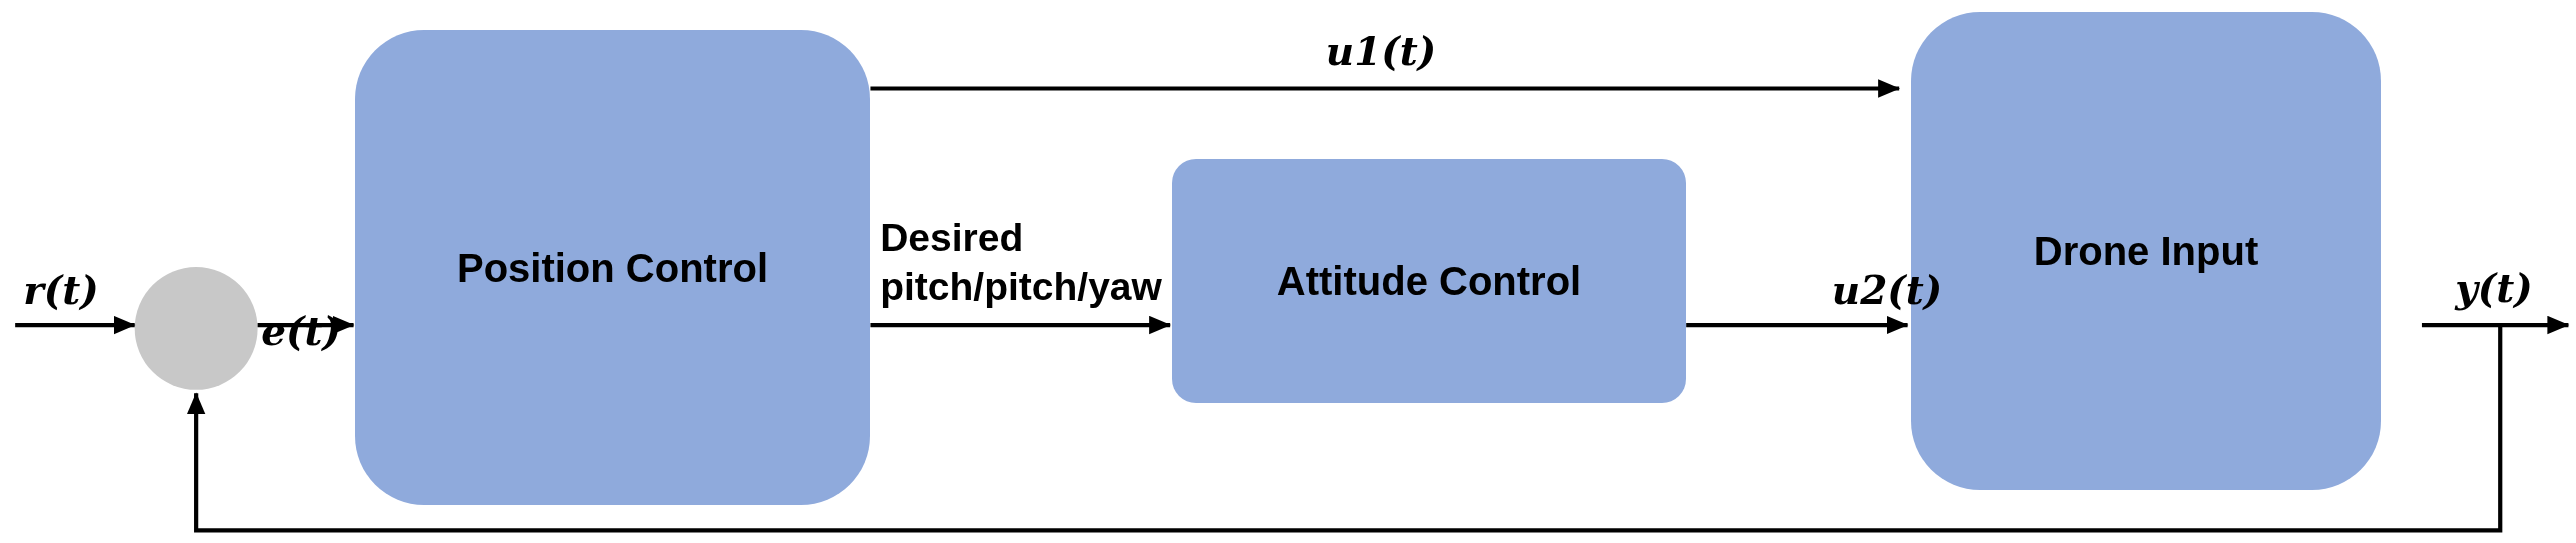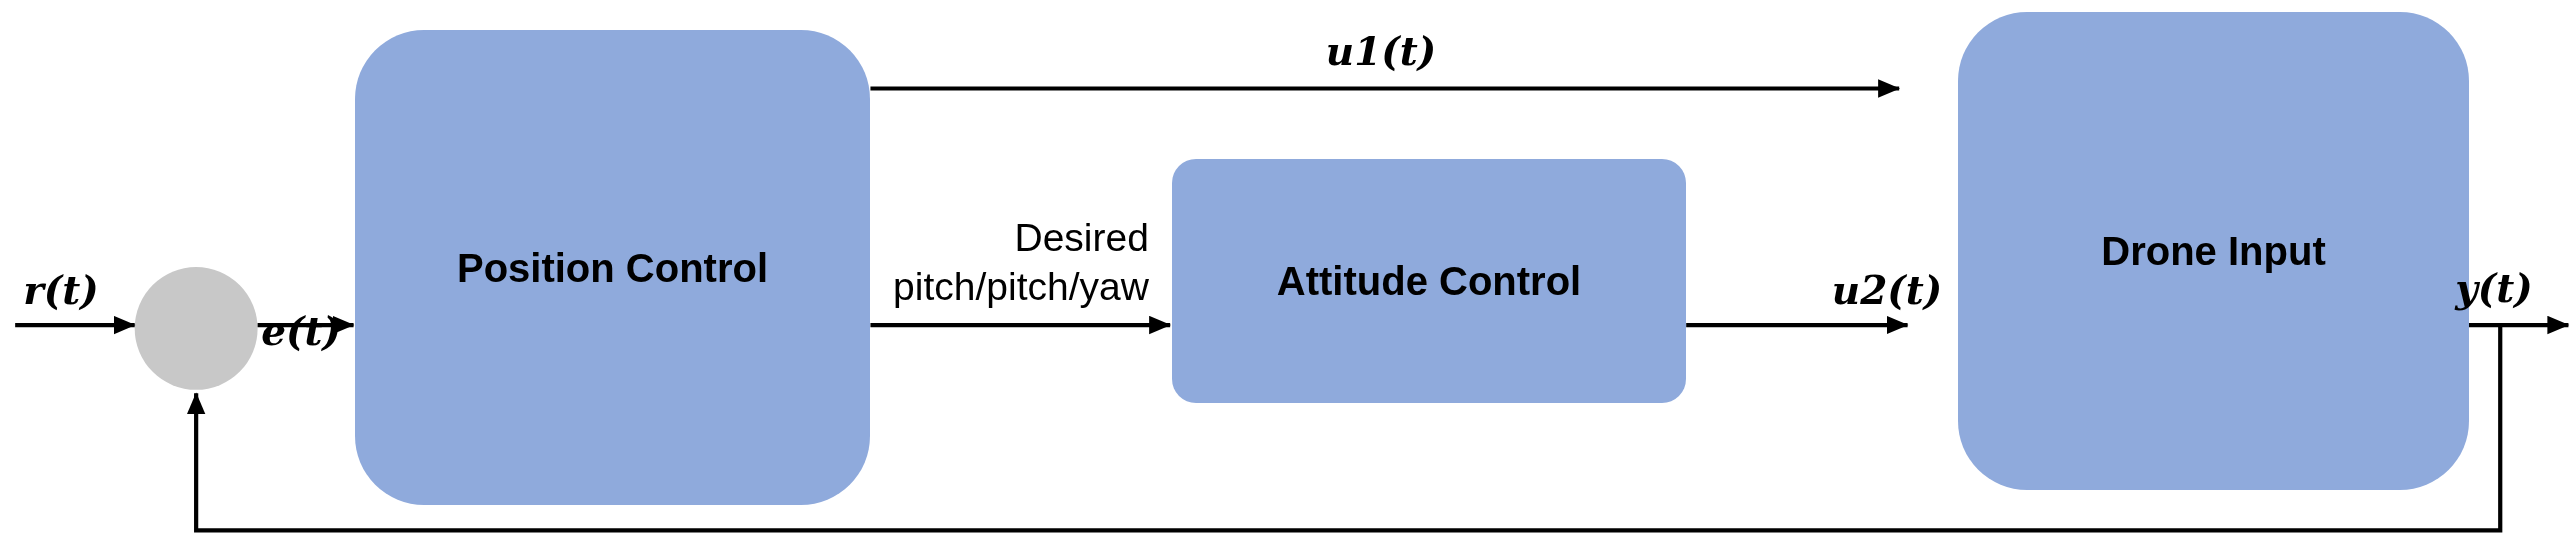--- a/index.html
+++ b/index.html
@@ -41,21 +41,21 @@
     flex-direction:column;
     align-items:center;
     justify-content:center;
     text-align:center;
     font-weight:bold;
     font-size:40px;
     line-height:1.45;
   }
   #block-position{left:355px;top:30px;width:515px;height:475px;border-radius:69px;}
   #block-attitude{left:1172px;top:159px;width:514px;height:244px;border-radius:24px;}
-  #block-drone{left:1911px;top:11.8px;width:511px;height:478px;border-radius:69px;margin-left:47px;}
+  #block-drone{left:1911px;top:11.8px;width:470px;height:478px;border-radius:69px;}
   .sig-label{
     position:absolute;
     transform:translateX(-50%);
     white-space:nowrap;
     color:var(--text-color);
     font-family:"DejaVu Serif","Liberation Serif",serif;
     font-weight:bold;
     font-style:italic;
     font-size:39px;
     line-height:1;
@@ -63,23 +63,23 @@
   }
   #label-r{left:61px;top:271px;}
   #label-e{left:301px;top:271px;margin-top:41px;}
   #label-u1{left:1381px;top:32px;}
   #label-u2{left:1887px;top:271px;}
   #label-y{left:2494px;top:269px;}
   .desired-label{
     position:absolute;
     left:1021px;top:214px;
     transform:translateX(-50%);
-    text-align:right;
+    text-align:left;
     color:var(--text-color);
-    font-weight:normal;
+    font-weight:bold;
     font-size:39px;
     line-height:1.25;
     white-space:nowrap;
   }
 </style>
 </head>
 <body>
 
 <div class="canvas">
 

